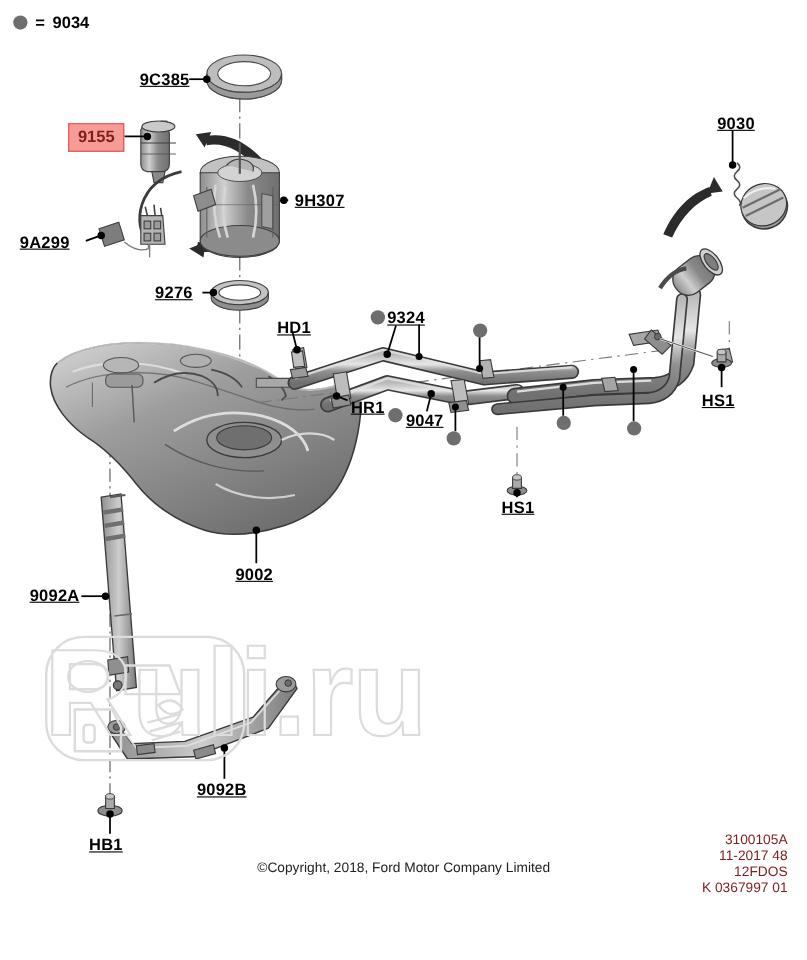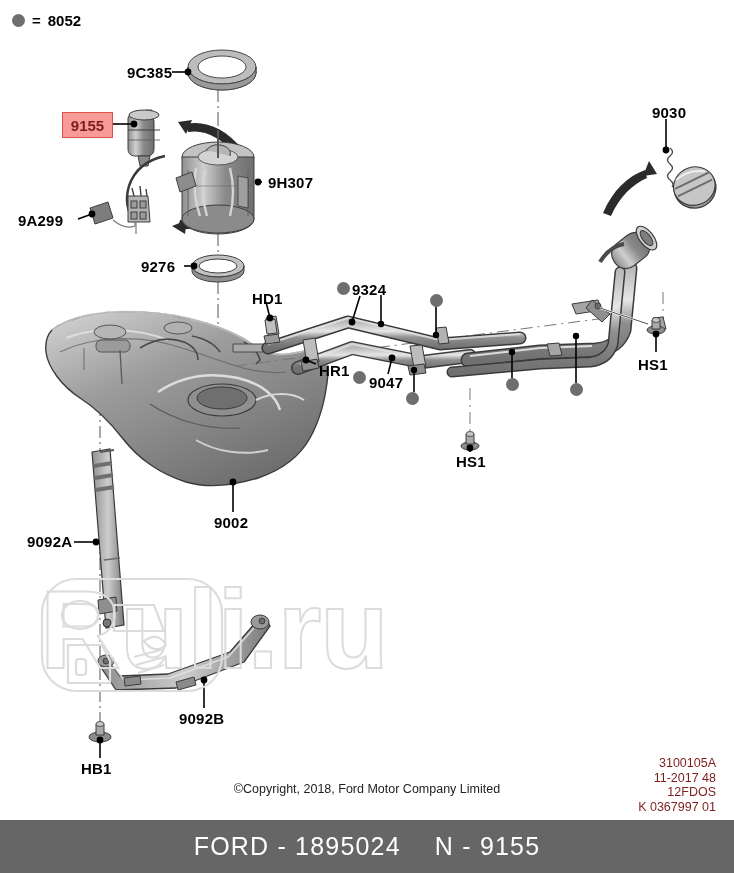--- a/index.html
+++ b/index.html
@@ -1,19 +1,19 @@
 <!DOCTYPE html>
 <html><head>
 <meta charset="utf-8">
 <style>
   html,body{margin:0;padding:0;background:#fff;}
   body{width:734px;height:873px;font-family:"Liberation Sans",sans-serif;overflow:hidden;}
   #page{position:relative;width:734px;height:873px;background:#ffffff;}
 
-  .lbl{position:absolute;font-weight:bold;font-size:15px;color:#000;white-space:nowrap;letter-spacing:0.2px;}
+  .lbl{position:absolute;font-weight:bold;font-size:15px;color:#000;white-space:nowrap;letter-spacing:0.2px;text-decoration:underline;}
 
   .legend{position:absolute;left:12px;top:12px;display:flex;align-items:center;gap:7px;font-weight:bold;font-size:15px;}
   .legend .dot{width:13px;height:13px;border-radius:50%;background:#6e6e6e;display:inline-block;}
 
   .hl{position:absolute;background:#f79b97;border:1.5px solid #e0504b;box-sizing:border-box;}
   .hl span{position:absolute;left:0;right:0;top:50%;transform:translateY(-50%);text-align:center;font-weight:bold;font-size:15px;color:#7f1d1d;}
 
   .bullet{position:absolute;border-radius:50%;background:#6e6e6e;}
 
   svg.art{position:absolute;left:0;top:0;width:734px;height:873px;pointer-events:none;}
@@ -27,21 +27,21 @@
   .wm{position:absolute;left:40px;top:565px;font-size:112px;font-weight:bold;color:transparent;-webkit-text-stroke:2px #dcdcdc;letter-spacing:-1px;font-family:"Liberation Sans",sans-serif;}
 </style>
 </head>
 <body>
 
 <div id="page">
 
   <div class="legend">
     <span class="dot"></span>
     <span>=</span>
-    <span>8052</span>
+    <span>9034</span>
   </div>
 
   <svg class="art" viewBox="0 0 734 873">
     <defs>
       <linearGradient id="mg" x1="0" y1="0" x2="0" y2="1">
         <stop offset="0" stop-color="#d6d6d6"></stop>
           <stop offset=".45" stop-color="#9a9a9a"></stop>
         <stop offset=".75" stop-color="#777"></stop>
           <stop offset="1" stop-color="#a5a5a5"></stop>
       </linearGradient>
@@ -383,18 +383,14 @@
 
   <div class="footer-meta">
     <div>3100105A</div>
     <div>11-2017 48</div>
     <div>12FDOS</div>
     <div>K 0367997 01</div>
   </div>
 
   <div class="copyright">©Copyright, 2018, Ford Motor Company Limited</div>
 
-  <div class="banner">
-    <div>FORD - 1895024</div>
-    <div>N - 9155</div>
-  </div>
 
 </div>
 
 </body></html>

